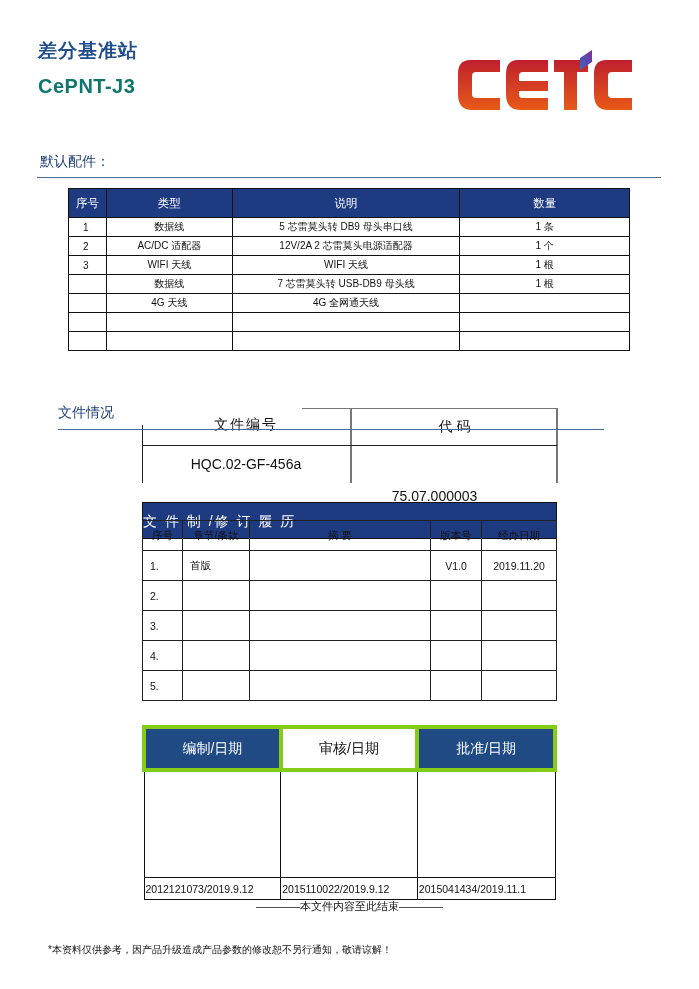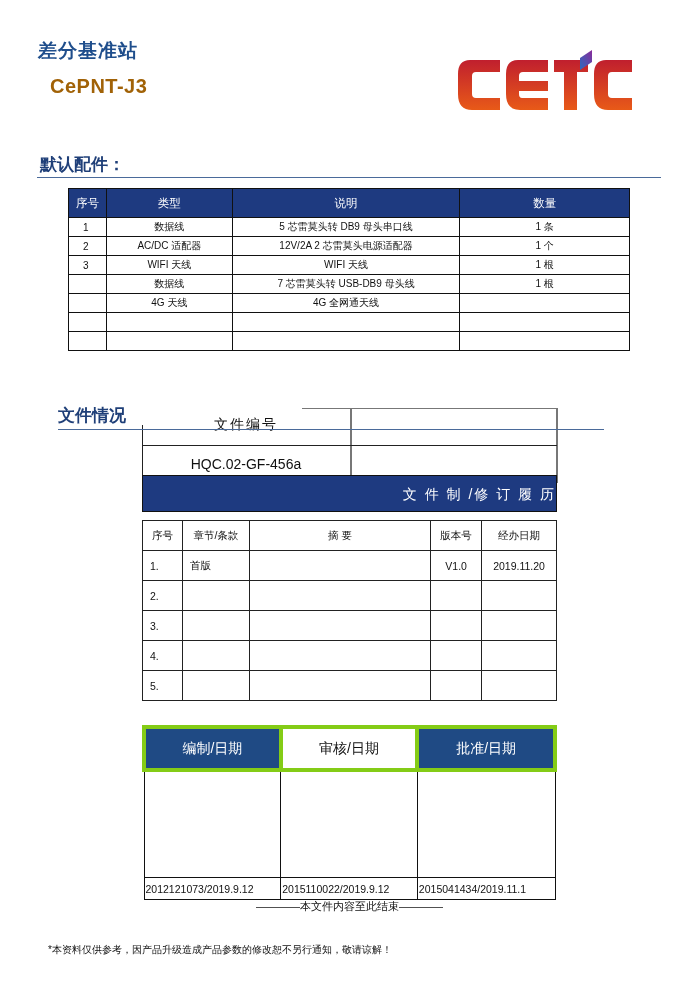--- a/index.html
+++ b/index.html
@@ -1,21 +1,21 @@
 <!DOCTYPE html>
 <html><head>
 <meta charset="utf-8">
 <style>
   html, body { margin:0; padding:0; background:#ffffff; }
   body { width:699px; height:989px; position:relative; overflow:hidden; font-family:"Liberation Sans","DejaVu Sans",sans-serif; color:#111; }
   .abs { position:absolute; }
   .title-cn { left:38px; top:38px; font-size:19px; font-weight:bold; color:#1f4e8c; letter-spacing:1px; }
-  .title-en { left:50px; top:75px; font-size:20px; font-weight:bold; color:#a16207; letter-spacing:0.5px; }
+  .title-en { left:38px; top:75px; font-size:20px; font-weight:bold; color:#0f766e; letter-spacing:0.5px; }
   .logo { left:456px; top:48px; width:180px; height:68px; }
-  .section-title { font-size:17px; font-weight:bold; color:#1f3f78; }
+  .section-title { font-size:14px; font-weight:normal; color:#1f3f78; }
   .rule { height:1px; background:#4a6a9a; }
 
   table { border-collapse:collapse; position:absolute; }
   .acc { left:68px; top:188px; width:562px; font-size:10px; }
   .acc th { background:#1e3a80; color:#fff; font-weight:normal; font-size:11.5px; height:26px; border:1px solid #111; }
   .acc td { height:18px; border:1px solid #111; text-align:center; padding:0; }
   .acc td:first-child { text-align:left; padding-left:14px; }
   .rev { left:142px; top:520px; width:415px; font-size:10.5px; }
   .rev td { border:1px solid #222; height:27px; text-align:center; }
   .rev td.l { text-align:left; padding-left:7px; }
@@ -117,26 +117,27 @@
 
 <div class="abs" style="left:142px;top:408px;width:415px;height:75px;">
   <div class="abs" style="left:160px;top:0;width:255px;height:1px;background:#777;"></div>
   <div class="abs" style="left:0;top:17px;width:1px;height:58px;background:#222;"></div>
   <div class="abs" style="left:208px;top:0;width:2px;height:75px;background:#777;"></div>
   <div class="abs" style="left:414px;top:0;width:2px;height:75px;background:#777;"></div>
   <div class="abs" style="left:0;top:37px;width:415px;height:1px;background:#222;"></div>
   <div class="abs" style="left:0;top:0;width:208px;height:24px;overflow:hidden;">
     <div class="abs" style="left:0;top:8px;width:208px;text-align:center;font-size:14px;letter-spacing:2px;">文件编号</div>
   </div>
+  <div class="abs" style="left:210px;top:10px;width:205px;text-align:center;font-size:14px;">代 码</div>
   <div class="abs" style="left:0;top:48px;width:208px;text-align:center;font-size:14px;">HQC.02-GF-456a</div>
   <div class="abs" style="left:210px;top:48px;width:165px;text-align:center;font-size:14px;margin-top:32px;">75.07.000003</div>
 </div>
 <div class="abs rule" style="left:58px;top:429px;width:546px;"></div>
 
-<div class="abs" style="left:142px;top:475px;width:415px;height:37px;background:#1e3a80;color:#fff;font-size:14px;text-align:right;line-height:37px;letter-spacing:2px;border:1px solid #111;box-sizing:border-box;">文 件 制 /修 订 履 历</div>
+<div class="abs" style="left:142px;top:502px;width:415px;height:37px;background:#1e3a80;color:#fff;font-size:14px;text-align:left;line-height:37px;letter-spacing:2px;border:1px solid #111;box-sizing:border-box;">文 件 制 /修 订 履 历</div>
 
 <table class="rev">
   <colgroup>
       <col style="width:40px">
       <col style="width:67px">
       <col style="width:182px">
       <col style="width:51px">
       <col style="width:75px">
     </colgroup>
   <tbody>

